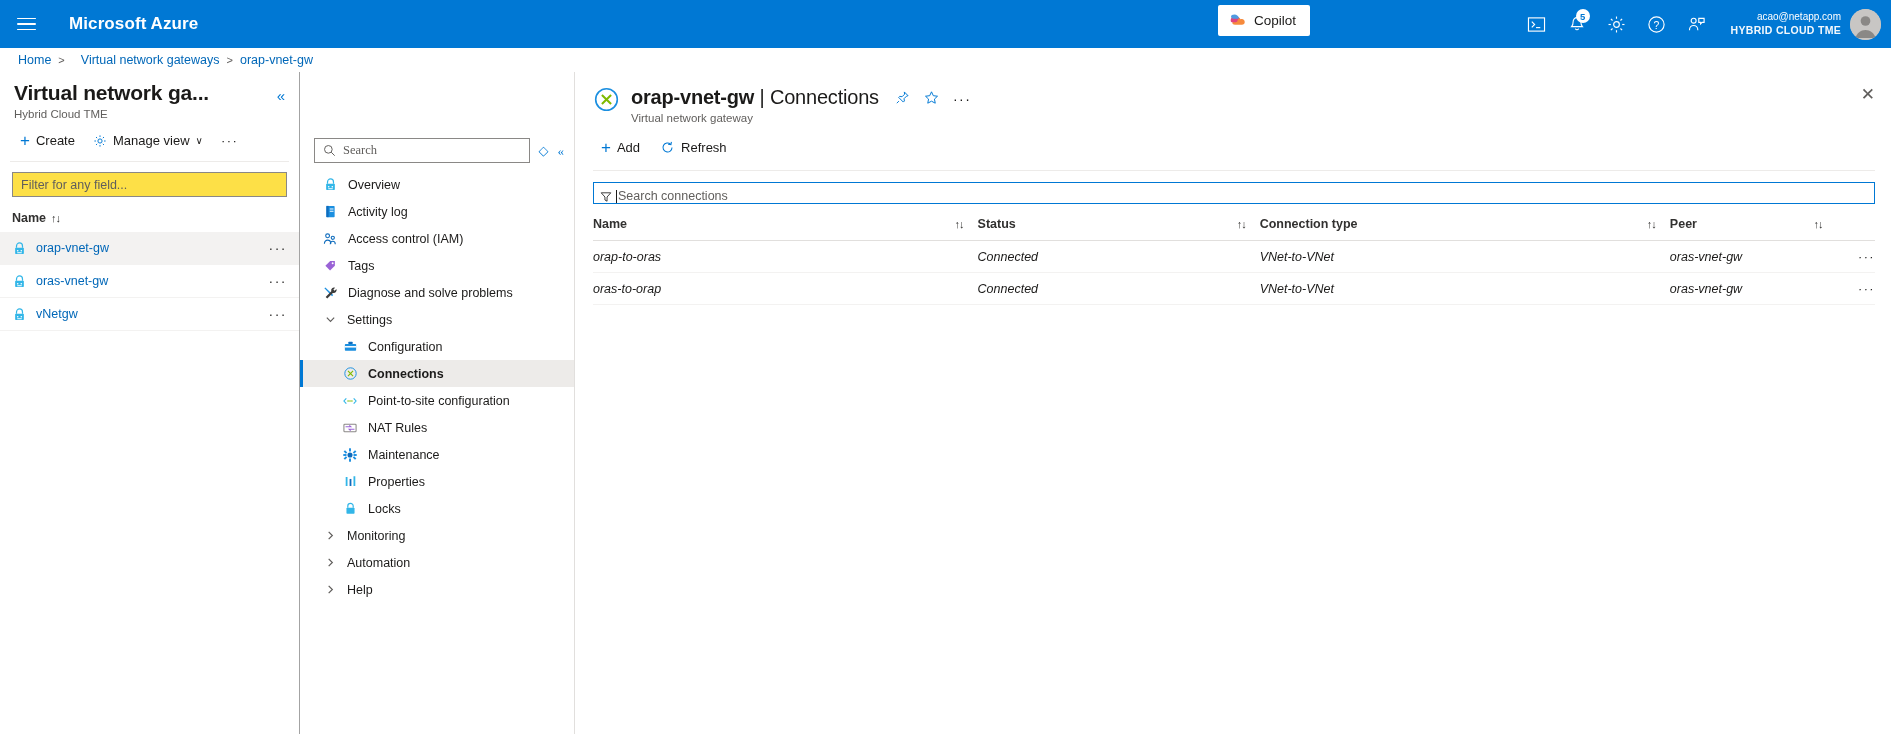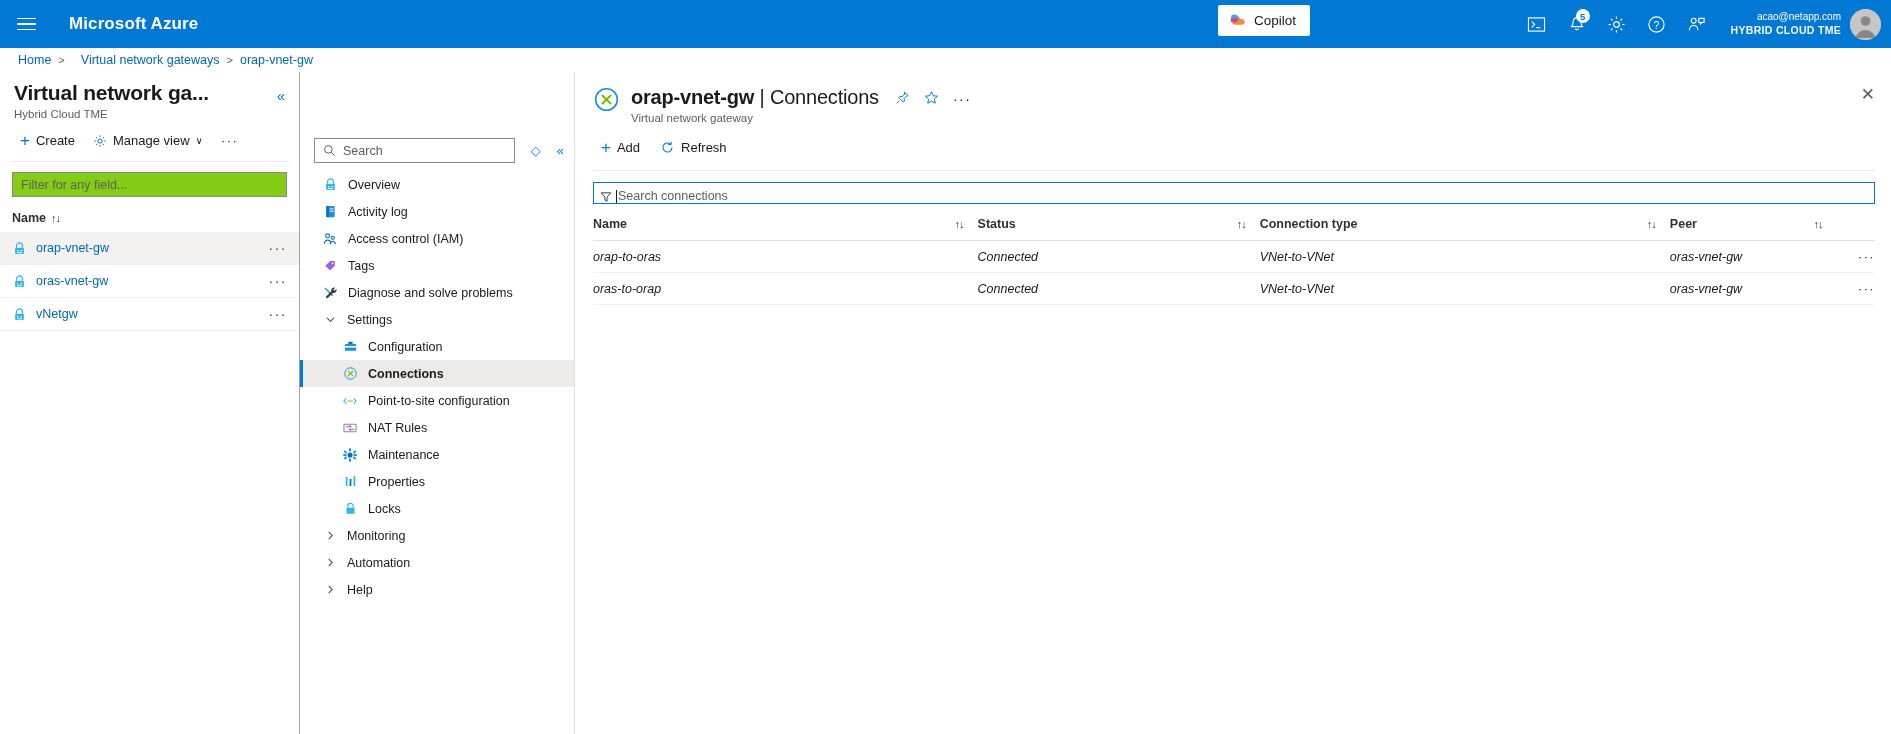--- a/index.html
+++ b/index.html
@@ -58,34 +58,34 @@
   .leftblade { width:300px; border-right:1px solid #a3a3a3; background:#fff; position:relative; }
   .lb-head { padding:9px 14px 0 14px; display:flex; align-items:flex-start; }
   .lb-title { font-size:21px; font-weight:600; color:#1b1a19; line-height:1.15; letter-spacing:-.2px; }
   .lb-sub { font-size:11.5px; color:#605e5c; margin-top:3px; }
   .lb-collapse { margin-left:auto; color:#0078d4; font-size:15px; cursor:pointer; padding-top:6px; }
   .lb-toolbar { display:flex; align-items:center; gap:2px; padding:8px 10px 8px 12px; font-size:13px; }
   .tb-btn { display:flex; align-items:center; gap:6px; padding:4px 8px; cursor:pointer; color:#1b1a19; white-space:nowrap; }
   .tb-btn .plus { color:#0078d4; font-size:17px; line-height:1; font-weight:400; }
   .lb-divider { height:1px; background:#edebe9; margin:0 10px; }
   .filterbox {
-    margin:10px 12px 6px 12px; height:25px; border:1px solid #8a8886; background:#84cc16;
+    margin:10px 12px 6px 12px; height:25px; border:1px solid #8a8886; background:#fde047;
     display:flex; align-items:center; padding:0 8px; color:#605e5c; font-size:12.5px;
   }
   .lb-colhead { display:flex; align-items:center; gap:5px; padding:8px 12px 7px 12px; font-size:12.5px; font-weight:600; color:#323130; }
   .lb-row {
     display:flex; align-items:center; height:33px; padding:0 12px;
     border-bottom:1px solid #f3f2f1; font-size:12.5px; cursor:pointer; position:relative;
   }
   .lb-row.sel { background:#f3f2f1; }
   .lb-row .nm { color:#0067b8; margin-left:9px; }
   .lb-row .dots { margin-left:auto; color:#323130; letter-spacing:1.5px; font-size:14px; }
   
   .navblade { width:275px; border-right:1px solid #e1dfdd; background:#fff; padding-top:0; position:relative; }
-  .navsearchrow { display:flex; align-items:center; padding:10px 10px 8px 14px; gap:16px; }
+  .navsearchrow { display:flex; align-items:center; padding:10px 10px 8px 14px; gap:9px;font-family:Liberation Serif, serif; }
   .navsearch {
     flex:1; height:25px; border:1px solid #8a8886; display:flex; align-items:center;
     padding:0 8px; color:#605e5c; font-size:12.5px; background:#fff;
   }
   .navsearch .ph { margin-left:7px; }
   .navmini { color:#0078d4; font-size:13px; cursor:pointer; }
   .navitem {
     display:flex; align-items:center; height:27px; padding:0 10px 0 22px;
     font-size:12.5px; color:#1b1a19; cursor:pointer; position:relative; white-space:nowrap;
   }

